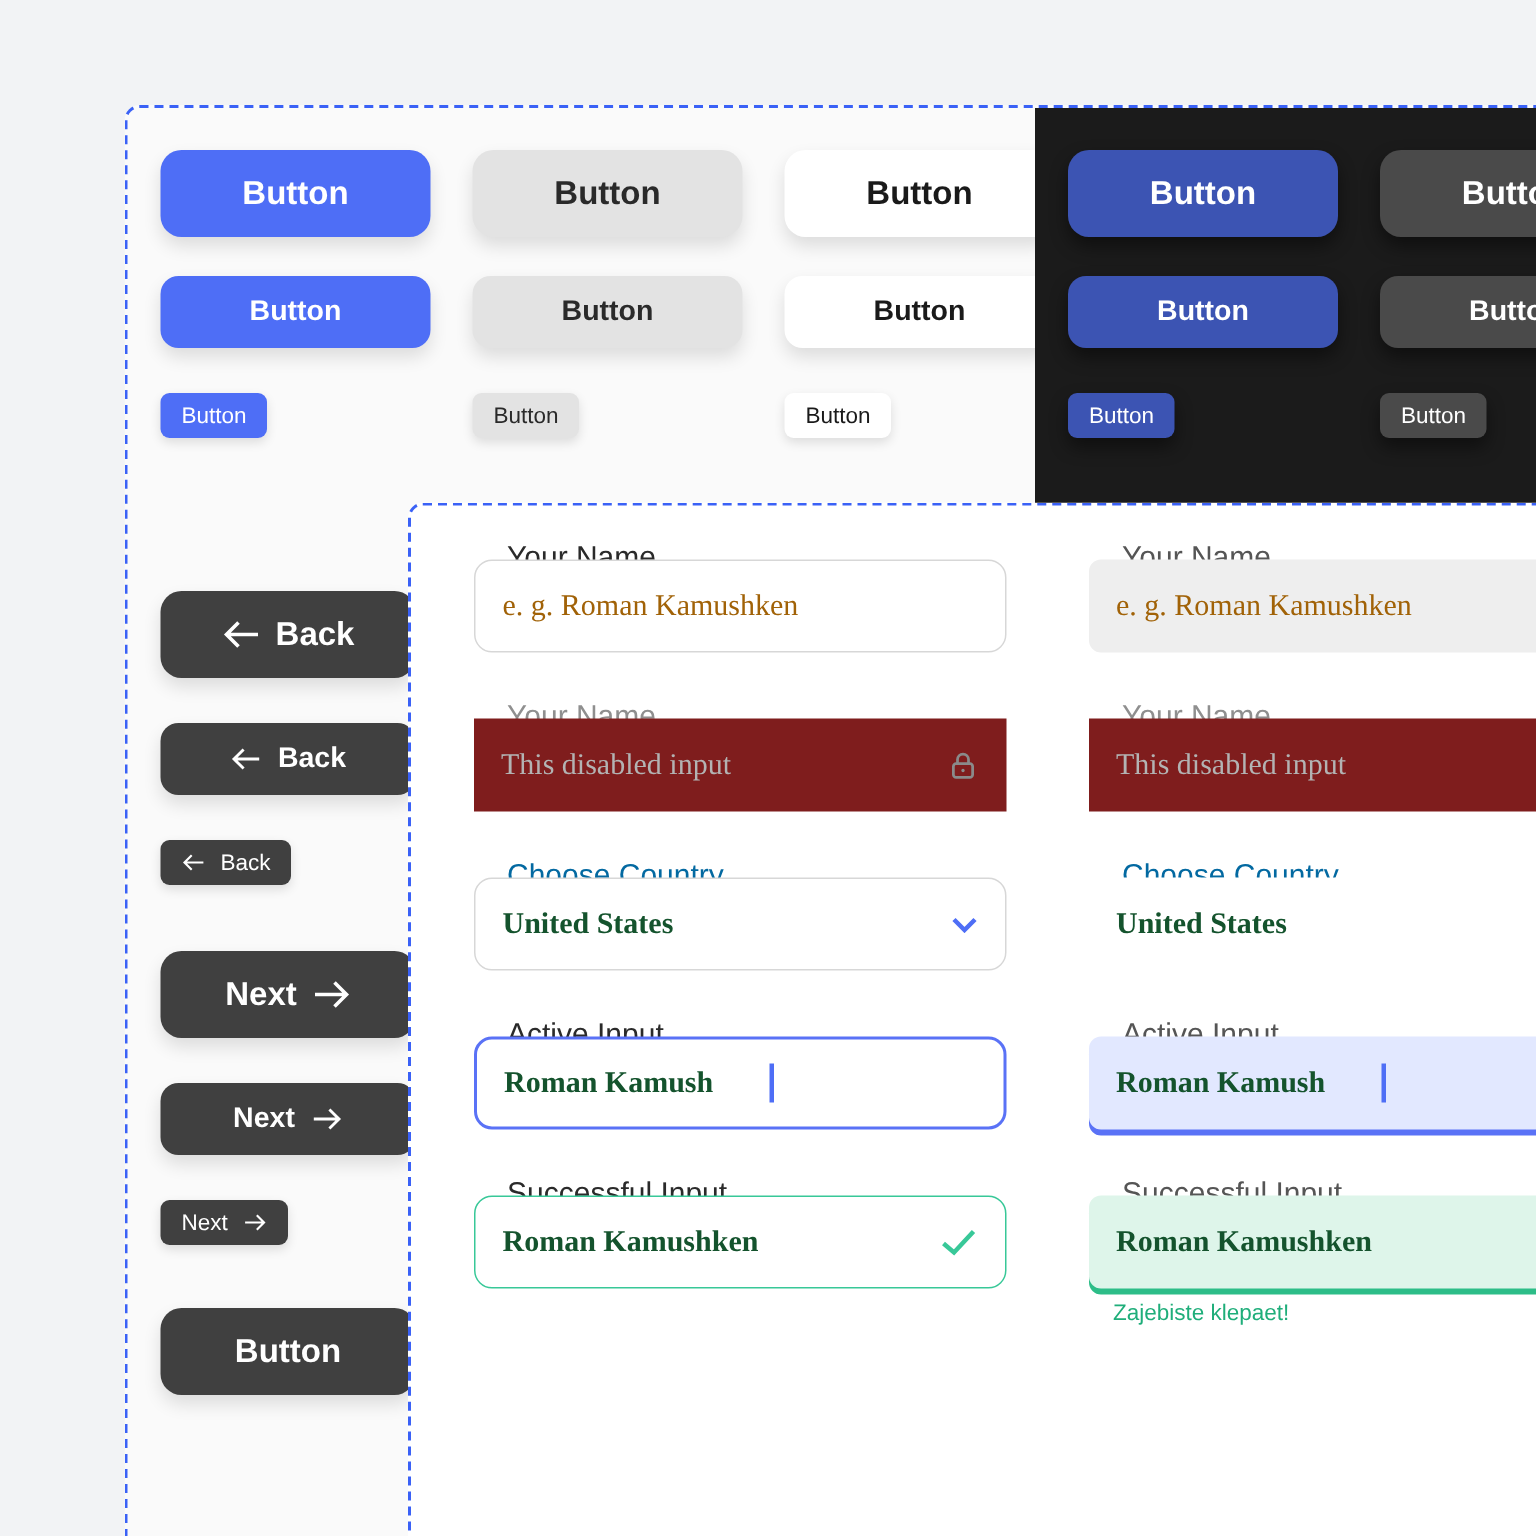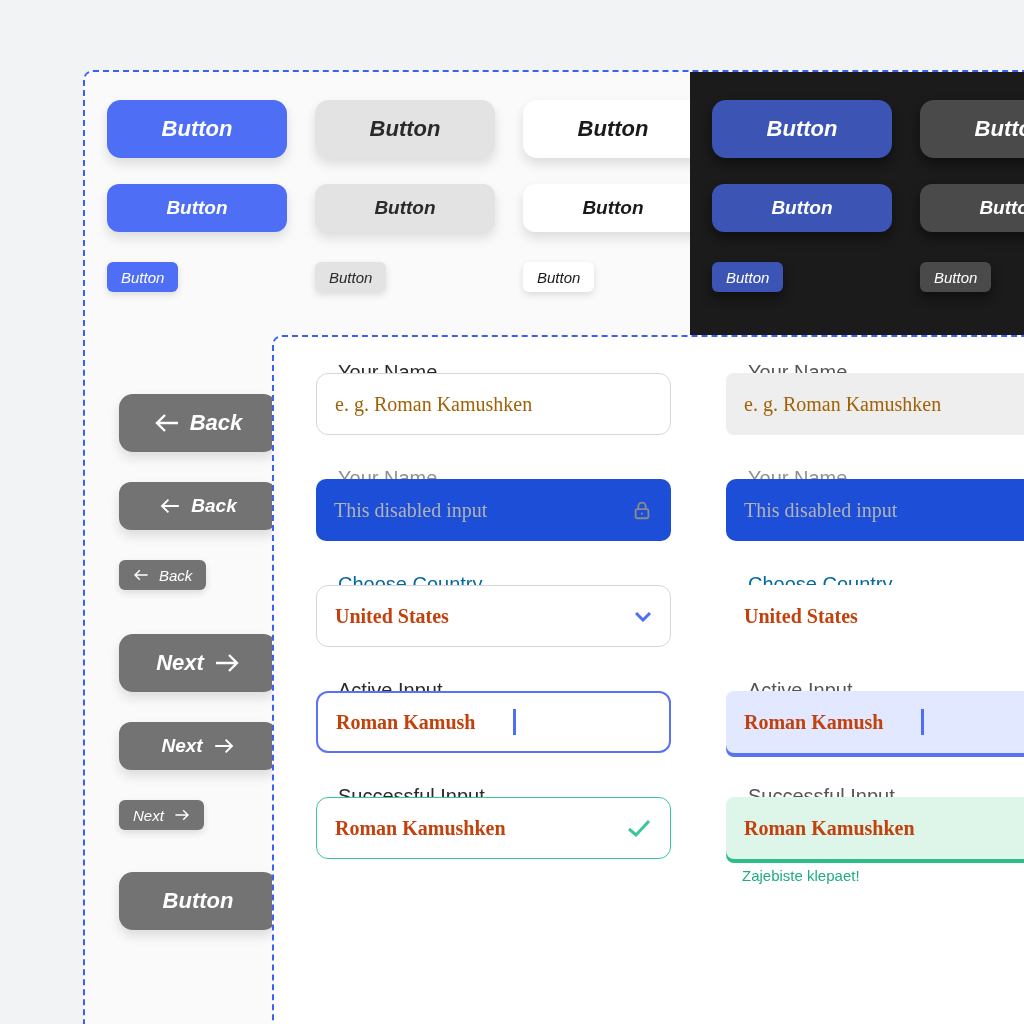--- a/index.html
+++ b/index.html
@@ -51,42 +51,41 @@
     display: inline-flex;
     align-items: center;
     justify-content: center;
     border-radius: 12px;
     font-weight: 700;
     border: none;
     cursor: pointer;
     box-shadow: 0 6px 12px rgba(0,0,0,0.12);
     color: #1a1a1a;
     gap: 10px;
-    font-style: italic;
   }
   .btn-lg { font-size: 22px; height: 58px; padding: 0 30px; border-radius: 14px; }
   .btn-md { font-size: 19px; height: 48px; padding: 0 26px; border-radius: 12px; }
   .btn-sm { font-size: 15px; height: 30px; padding: 0 14px; border-radius: 6px; font-weight: 500; box-shadow: 0 3px 7px rgba(0,0,0,0.12); }
   .primary   { background: #4e6ef6; color: #fff; }
   .secondary { background: #e3e3e3; color: #2a2a2a; }
   .tertiary  { background: #ffffff; color: #1a1a1a; }
   .dark-area .primary   { background: #3c54b3; color:#fff; box-shadow: 0 6px 12px rgba(0,0,0,0.45); }
   .dark-area .secondary { background: #4a4a4a; color:#fff; box-shadow: 0 6px 12px rgba(0,0,0,0.45); }
 
   
   .nav-col {
     position: absolute;
     left: 22px;
     top: 322px;
     width: 170px;
     display: flex;
     flex-direction: column;
     gap: 30px;
   }
-  .nav-col .btn { background:#737373; color:#fff;margin-left:12px; }
+  .nav-col .btn { background:#404040; color:#fff; }
   .arrow { display:inline-flex; }
   .arrow svg { stroke:#fff; stroke-width:2.4; fill:none; }
 
   
   .panel-forms {
     left: 272px;
     top: 335px;
     width: 900px;
     height: 820px;
     background: #ffffff;
@@ -113,33 +112,33 @@
   .flat .field-label { background:#fff; }
   .input-box {
     height: 62px;
     border: 1.5px solid #d7d7d7;
     border-radius: 12px;
     display: flex;
     align-items: center;
     padding: 0 18px;
     font-size: 20px;
     font-family: Georgia, "Times New Roman", serif;
-    color: #c2410c;
+    color: #14532d;
     background: #fff;
     position: relative;
   }
   .input-box.placeholder { color: #a16207; }
   .flat .input-box {
     border: none;
     border-radius: 8px;
     background: #eeeeee;
   }
   .flat.active .input-box { background:#e2e8ff; box-shadow: 0 4px 0 0 #5a72f6; }
   .flat.success .input-box { background:#def5ea; box-shadow: 0 4px 0 0 #2dbd88; }
-  .disabled .input-box { background:#1d4ed8; border:none; color:#b3b3b3; border-radius:10px; }
+  .disabled .input-box { background:#7f1d1d; border:none; color:#b3b3b3; border-radius:0; }
 
   .active .input-box { border-color:#5a72f6; border-width:2px;gap:36px; }
   .success .input-box { border-color:#38c898; }
 
   .caret {
     width: 2.5px; height: 26px; background:#4e6ef6; margin-left:2px;
   }
   .chevron-down svg {
     stroke:#4e6ef6; stroke-width:3; fill:none; width:18px; height:12px;
   }

